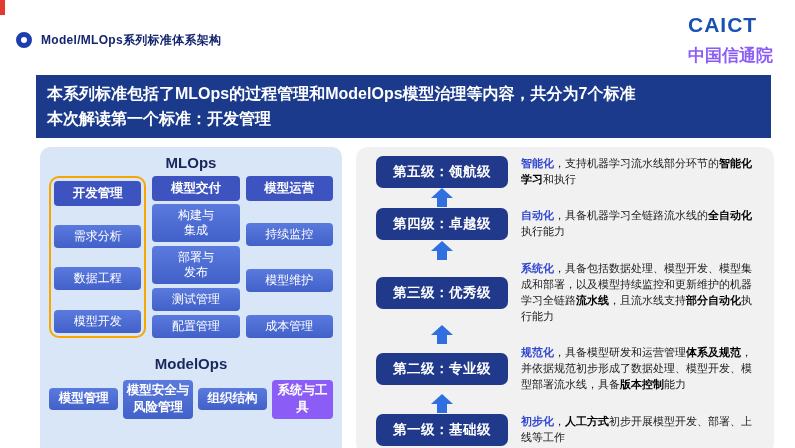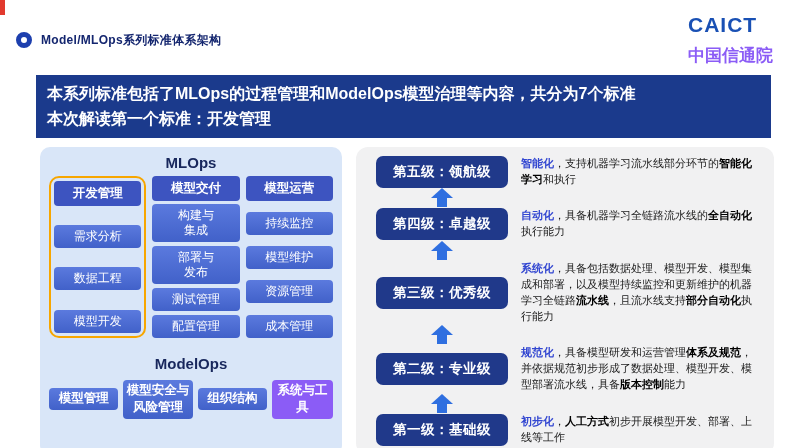--- a/index.html
+++ b/index.html
@@ -94,21 +94,20 @@
 集成</div>
             <div class="item-btn">部署与
 发布</div>
             <div class="item-btn">测试管理</div>
             <div class="item-btn">配置管理</div>
           </div>
           <div class="col">
             <div class="col-header">模型运营</div>
             <div class="item-btn">持续监控</div>
             <div class="item-btn">模型维护</div>
-            <div class="item-btn">资源管理</div>
             <div class="item-btn">成本管理</div>
           </div>
         </div>
       <div class="panel-title mt">ModelOps</div>
       <div class="bars">
           <div class="bar">模型管理</div>
           <div class="bar">模型安全与风险管理</div>
           <div class="bar">组织结构</div>
           <div class="bar dark">系统与工具</div>
         </div>

